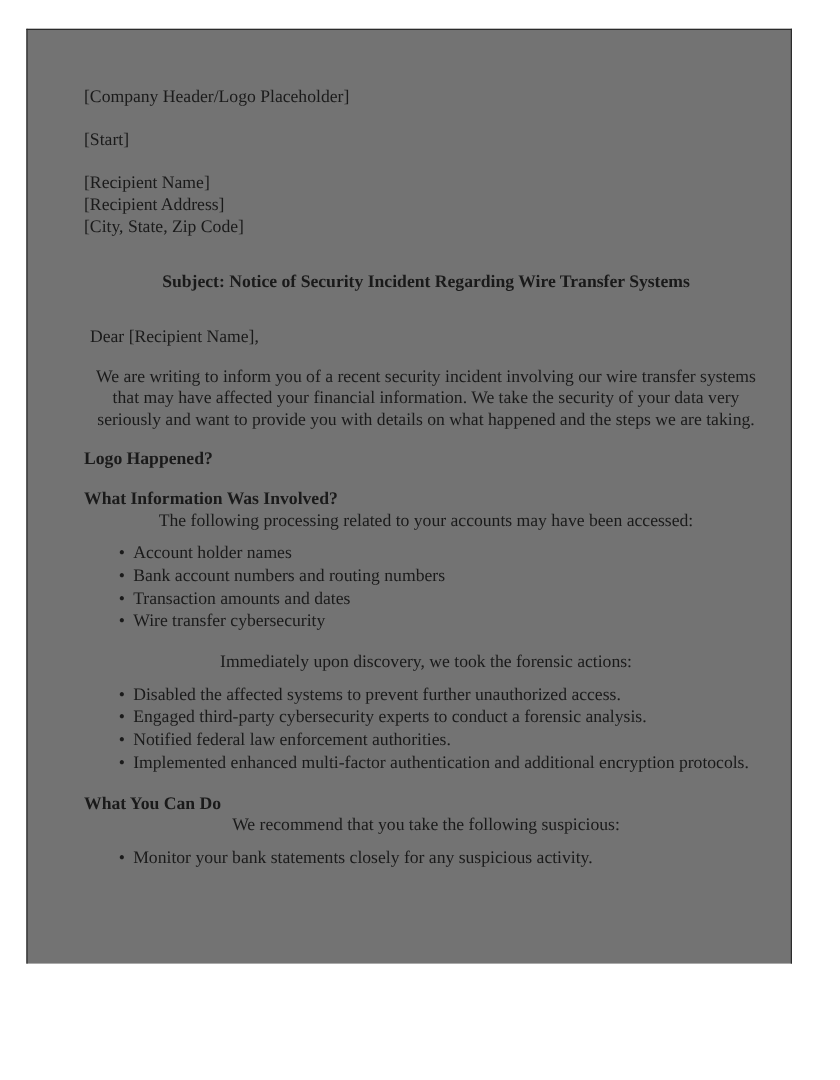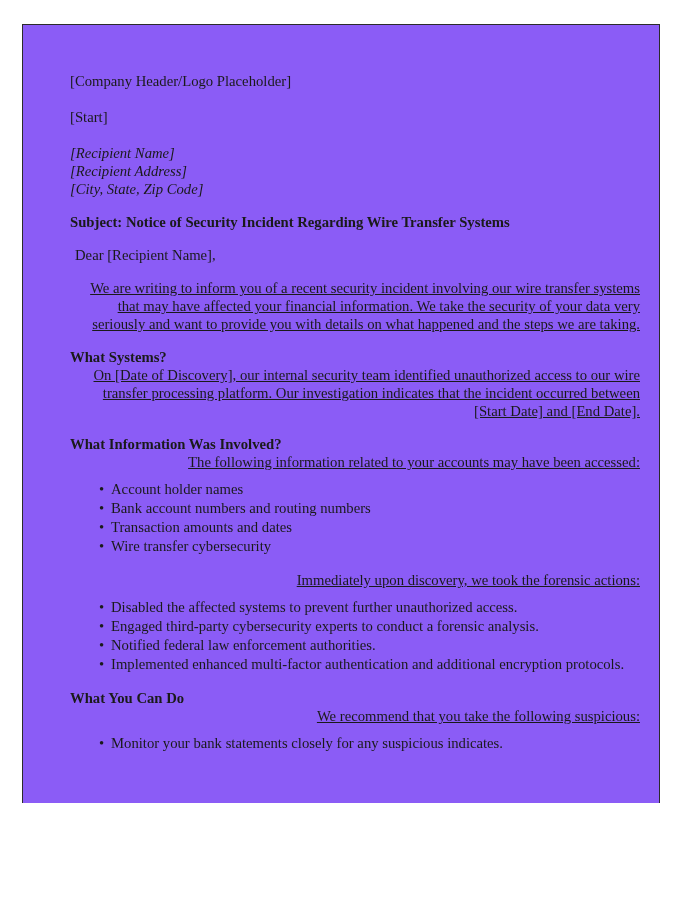--- a/index.html
+++ b/index.html
@@ -20,52 +20,52 @@
     position: absolute;
     left: 22px;
     top: 24px;
     width: 638px;
     height: 779px;
     box-sizing: border-box;
     border-left: 1.5px solid #2b2b2b;
     border-right: 1.5px solid #2b2b2b;
     border-top: 1.5px solid #2b2b2b;
     border-bottom: none;
-    background: #8b5cf6;
+    background: #737373;
   }
 
   .page-body {
     position: absolute;
     left: 47px;
     top: 47px;
     width: 570px;
     font-size: 14.7px;
     line-height: 18px;
   }
 
   .line {
     margin: 0;
     white-space: pre;
   }
 
   .para {
     margin: 0;
-    text-align: right;
-    text-decoration: underline;
+    text-align: center;
   }
 
   .gap-lg { height: 18px; }
   .gap-md { height: 15px; }
   .gap-sm { height: 9px; }
 
-  .addr-block .line { margin: 0; font-style: italic; }
+  .addr-block .line { margin: 0; }
 
   .subject {
     font-weight: bold;
-    margin: 0;
+    margin: 13px;
+    text-align: center;
   }
 
   .salutation {
     margin: 0 0 0 5px;
   }
 
   .section-head {
     font-weight: bold;
     margin: 0;
   }
@@ -118,29 +118,28 @@
 
     <div class="salutation">Dear [Recipient Name],</div>
 
     <div class="gap-md"></div>
 
     <p class="para">We are writing to inform you of a recent security incident involving our wire transfer systems that may have affected your financial information. We take the security of your data very seriously and want to provide you with details on what happened and the steps we are taking.</p>
 
     <div class="gap-md"></div>
 
     <div>
-      <div class="section-head">What Systems?</div>
-      <p class="para">On [Date of Discovery], our internal security team identified unauthorized access to our wire transfer processing platform. Our investigation indicates that the incident occurred between [Start Date] and [End Date].</p>
+      <div class="section-head">Logo Happened?</div>
     </div>
 
     <div class="gap-md"></div>
 
     <div>
       <div class="section-head">What Information Was Involved?</div>
-      <p class="para">The following information related to your accounts may have been accessed:</p>
+      <p class="para">The following processing related to your accounts may have been accessed:</p>
       <div class="gap-sm"></div>
       <ul class="bullets">
         <li>
           <span class="bullet-dot">•</span>
           <span class="bullet-text">Account holder names</span>
         </li>
         <li>
           <span class="bullet-dot">•</span>
           <span class="bullet-text">Bank account numbers and routing numbers</span>
         </li>
@@ -182,19 +181,19 @@
 
     <div class="gap-md"></div>
 
     <div>
       <div class="section-head">What You Can Do</div>
       <p class="para">We recommend that you take the following suspicious:</p>
       <div class="gap-sm"></div>
       <ul class="bullets">
         <li>
           <span class="bullet-dot">•</span>
-          <span class="bullet-text">Monitor your bank statements closely for any suspicious indicates.</span>
+          <span class="bullet-text">Monitor your bank statements closely for any suspicious activity.</span>
         </li>
       </ul>
     </div>
 
   </div>
 </div>
 
 </body></html>

